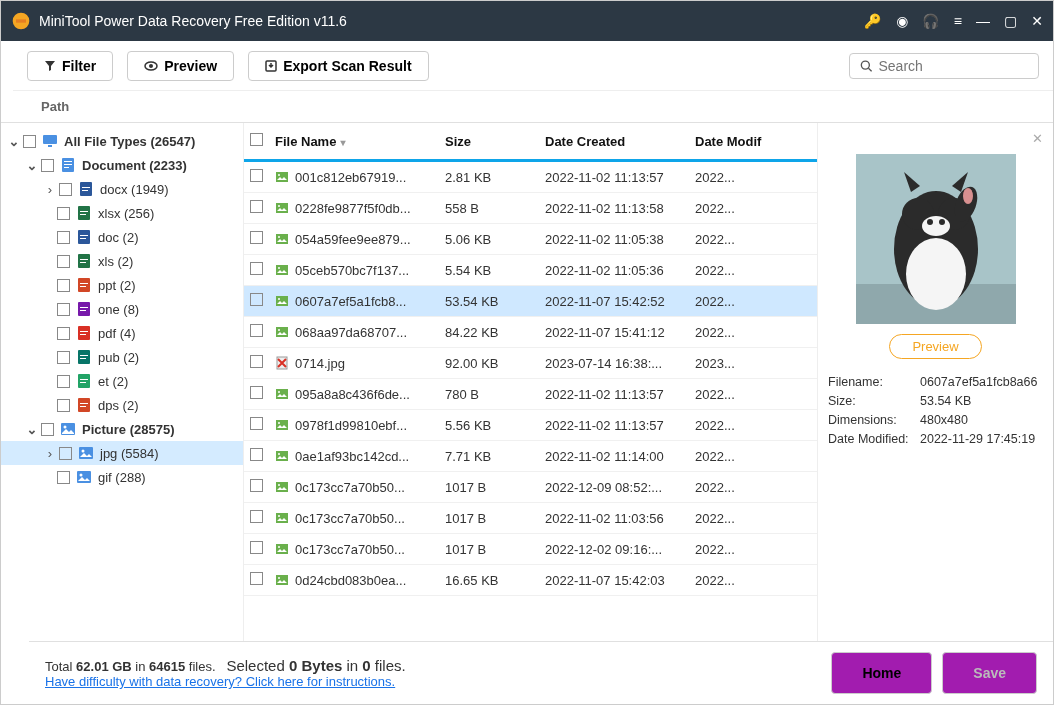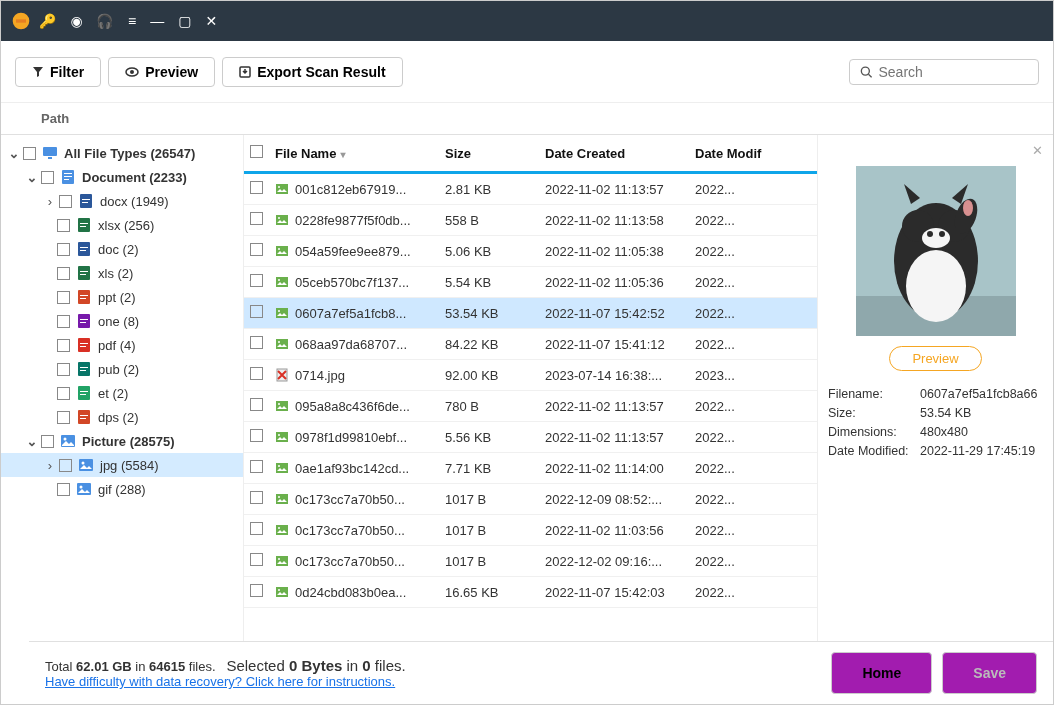--- a/index.html
+++ b/index.html
@@ -2,21 +2,21 @@
 <html><head>
 <meta charset="utf-8">
 <style>
 * { box-sizing: border-box; margin: 0; padding: 0; }
 body { font-family: -apple-system, "Segoe UI", Arial, sans-serif; font-size: 13px; color: #333; background: #fff; width: 1054px; height: 705px; display: flex; flex-direction: column; border: 1px solid #ccc; overflow: hidden; }
 .titlebar { height: 40px; background: #2c3844; display: flex; align-items: center; padding: 0 10px; color: #fff; }
 .titlebar .logo { width: 20px; height: 20px; margin-right: 8px; }
 .titlebar .title { font-size: 14px; flex: 1; }
 .titlebar .ticons { display: flex; gap: 14px; align-items: center; }
 .titlebar .ticons span { cursor: pointer; font-size: 14px; }
-.toolbar { height: 62px; display: flex; align-items: center; padding: 0 14px; gap: 7px; border-bottom: 1px solid #eee; }
+.toolbar { height: 50px; display: flex; align-items: center; padding: 0 14px; gap: 14px; border-bottom: 1px solid #eee; margin-left: 12px; }
 .btn { display: inline-flex; align-items: center; gap: 6px; border: 1px solid #ccc; border-radius: 4px; padding: 6px 16px; background: #fff; cursor: pointer; font-size: 14px; font-weight: 600; }
 .toolbar-spacer { flex: 1; }
 .searchbox { display: flex; align-items: center; border: 1px solid #ccc; border-radius: 4px; padding: 4px 10px; width: 190px; }
 .searchbox input { border: none; outline: none; width: 100%; font-size: 14px; }
 .tabs { display: flex; border-bottom: 1px solid #e0e0e0; }
 .tab { padding: 8px 40px; cursor: pointer; color: #666; font-weight: 600; }
 .tab.active { color: #1a9eff; border: 2px solid #d93025; border-radius: 2px; margin: -2px 0 -2px 0; padding: 6px 38px; }
 .content { display: flex; flex: 1; overflow: hidden; }
 .sidebar { width: 243px; border-right: 1px solid #eee; overflow-y: auto; padding: 6px 0; }
 .tree-row { display: flex; align-items: center; padding: 4px 6px; cursor: pointer; white-space: nowrap; }
@@ -52,20 +52,21 @@
 .sort-ind { color: #999; margin-left: 4px; font-size: 10px; }
 </style>
 </head>
 <body>
 
 <div class="titlebar">
   <svg class="logo" viewBox="0 0 24 24">
       <circle cx="12" cy="12" r="10" fill="#f5a623"></circle>
       <rect x="6" y="10" width="12" height="4" fill="#e67e22"></rect>
     </svg>
+  <div class="title">MiniTool Power Data Recovery Free Edition v11.6</div>
   <div class="ticons">
     <span style="color:#f5c542;">🔑</span>
     <span>◉</span>
     <span>🎧</span>
     <span>≡</span>
     <span>—</span>
     <span>▢</span>
     <span>✕</span>
   </div>
 </div>

